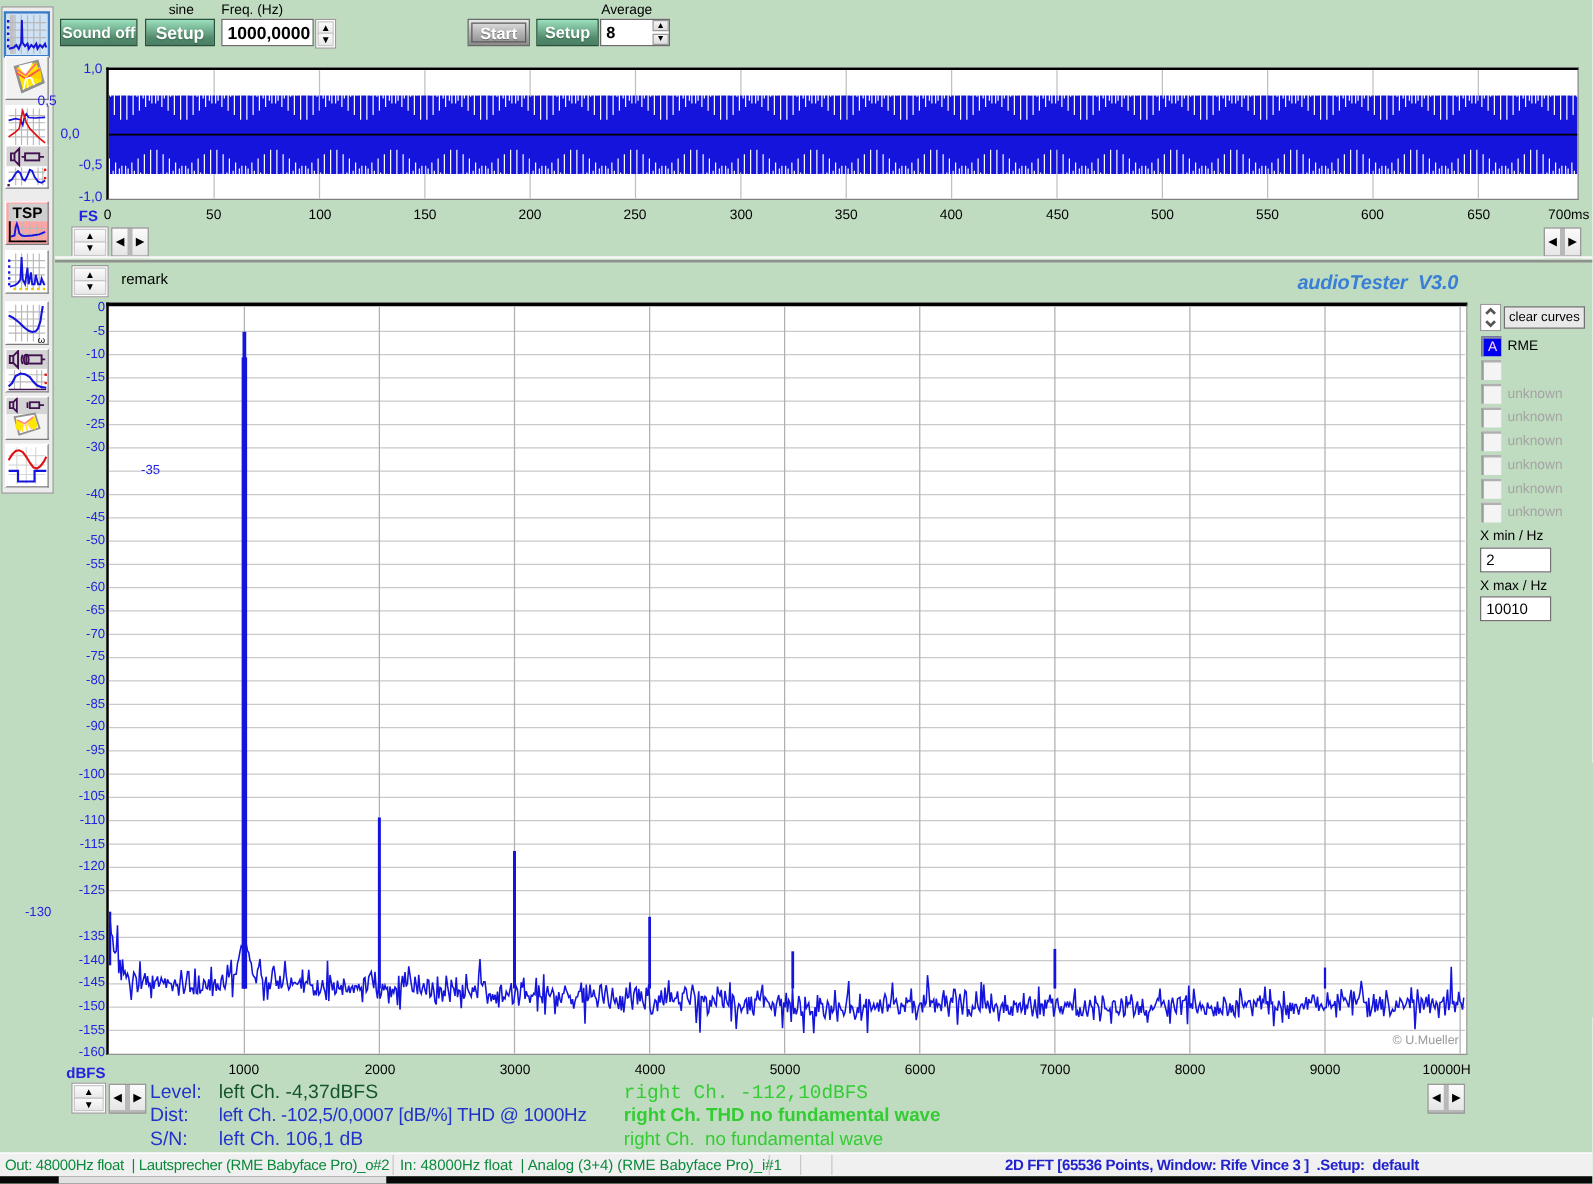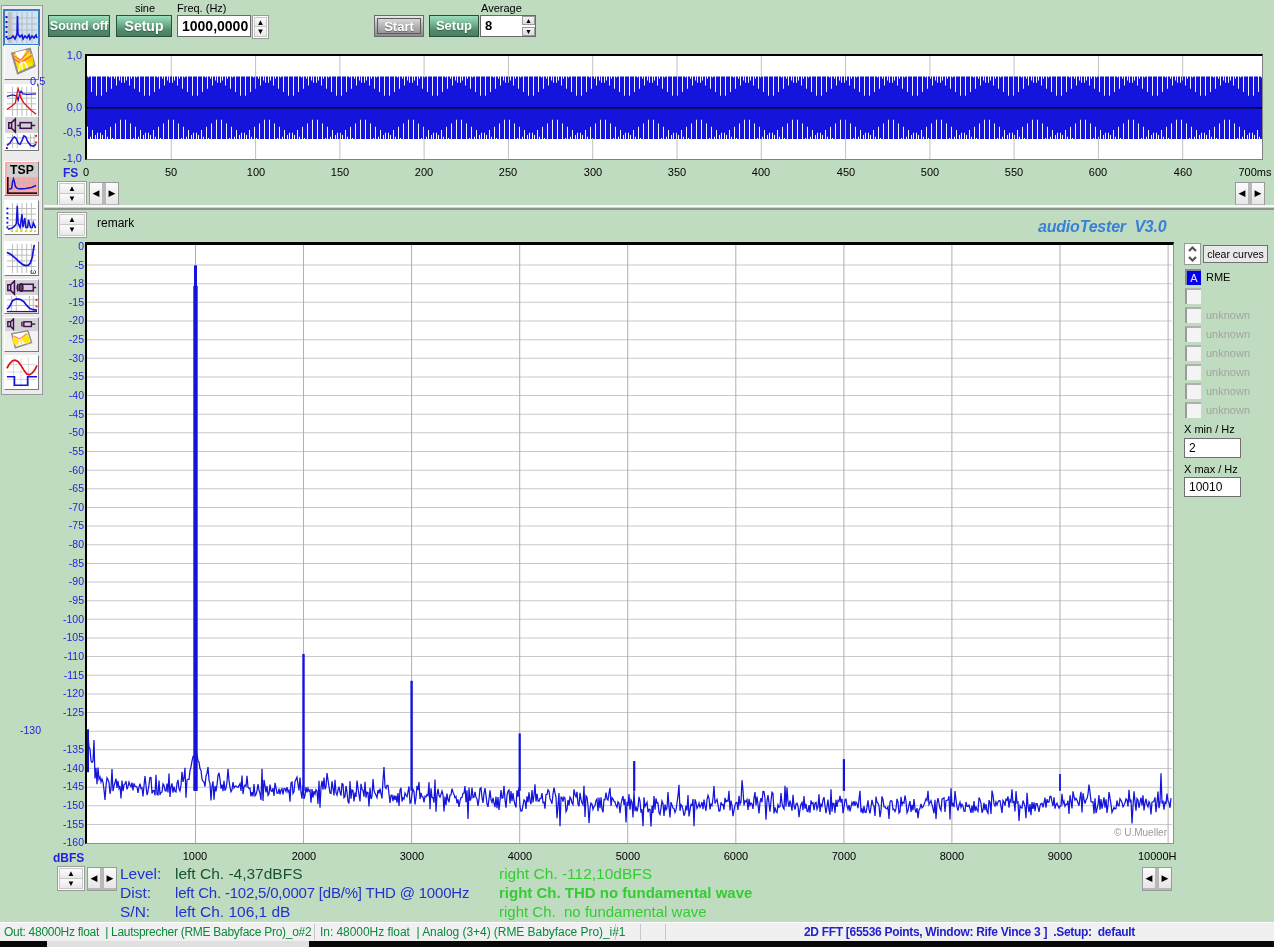--- a/index.html
+++ b/index.html
@@ -245,38 +245,38 @@
       <line x1="842.9" y1="0" x2="842.9" y2="102.5" stroke="#c0c0c0" stroke-width="1"></line>
       <line x1="927.1" y1="0" x2="927.1" y2="102.5" stroke="#c0c0c0" stroke-width="1"></line>
       <line x1="1011.4" y1="0" x2="1011.4" y2="102.5" stroke="#c0c0c0" stroke-width="1"></line>
       <line x1="1095.7" y1="0" x2="1095.7" y2="102.5" stroke="#c0c0c0" stroke-width="1"></line>
 <path d="M0.5 20.3V70.5M1.5 21.3V82.7M2.5 20.3V82.7M3.5 20.3V80.3M4.5 35.9V82.7M5.5 20.3V73.6M6.5 20.5V82.7M7.5 20.3V82.7M8.5 20.3V78.5M9.5 39.6V82.7M10.5 20.3V76.3M11.5 20.3V82.7M12.5 20.3V82.7M13.5 20.3V76.3M14.5 39.6V82.7M15.5 20.3V78.5M16.5 20.3V82.7M17.5 20.5V82.7M18.5 20.3V73.6M19.5 35.9V82.7M20.5 20.3V80.3M21.5 20.3V82.7M22.5 21.3V82.7M23.5 20.3V70.5M24.5 32.5V82.7M25.5 20.3V81.7M26.5 20.3V82.7M27.5 22.7V82.7M28.5 20.3V67.1M29.5 29.4V82.7M30.5 20.3V82.5M31.5 20.3V82.7M32.5 24.5V82.7M33.5 20.3V63.4M34.5 26.7V82.7M35.5 20.3V82.7M36.5 20.3V82.7M37.5 26.7V82.7M38.5 20.3V63.4M39.5 24.5V82.7M40.5 20.3V82.7M41.5 20.3V82.5M42.5 29.4V82.7M43.5 20.3V67.1M44.5 22.7V82.7M45.5 20.3V82.7M46.5 20.3V81.7M47.5 32.5V82.7M48.5 20.3V70.5M49.5 21.3V82.7M50.5 20.3V82.7M51.5 20.3V80.3M52.5 35.9V82.7M53.5 20.3V73.6M54.5 20.5V82.7M55.5 20.3V82.7M56.5 20.3V78.5M57.5 39.6V82.7M58.5 20.3V76.3M59.5 20.3V82.7M60.5 20.3V82.7M61.5 20.3V76.3M62.5 39.6V82.7M63.5 20.3V78.5M64.5 20.3V82.7M65.5 20.5V82.7M66.5 20.3V73.6M67.5 35.9V82.7M68.5 20.3V80.3M69.5 20.3V82.7M70.5 21.3V82.7M71.5 20.3V70.5M72.5 32.5V82.7M73.5 20.3V81.7M74.5 20.3V82.7M75.5 22.7V82.7M76.5 20.3V67.1M77.5 29.4V82.7M78.5 20.3V82.5M79.5 20.3V82.7M80.5 24.5V82.7M81.5 20.3V63.4M82.5 26.7V82.7M83.5 20.3V82.7M84.5 20.3V82.7M85.5 26.7V82.7M86.5 20.3V63.4M87.5 24.5V82.7M88.5 20.3V82.7M89.5 20.3V82.5M90.5 29.4V82.7M91.5 20.3V67.1M92.5 22.7V82.7M93.5 20.3V82.7M94.5 20.3V81.7M95.5 32.5V82.7M96.5 20.3V70.5M97.5 21.3V82.7M98.5 20.3V82.7M99.5 20.3V80.3M100.5 35.9V82.7M101.5 20.3V73.6M102.5 20.5V82.7M103.5 20.3V82.7M104.5 20.3V78.5M105.5 39.6V82.7M106.5 20.3V76.3M107.5 20.3V82.7M108.5 20.3V82.7M109.5 20.3V76.3M110.5 39.6V82.7M111.5 20.3V78.5M112.5 20.3V82.7M113.5 20.5V82.7M114.5 20.3V73.6M115.5 35.9V82.7M116.5 20.3V80.3M117.5 20.3V82.7M118.5 21.3V82.7M119.5 20.3V70.5M120.5 32.5V82.7M121.5 20.3V81.7M122.5 20.3V82.7M123.5 22.7V82.7M124.5 20.3V67.1M125.5 29.4V82.7M126.5 20.3V82.5M127.5 20.3V82.7M128.5 24.5V82.7M129.5 20.3V63.4M130.5 26.7V82.7M131.5 20.3V82.7M132.5 20.3V82.7M133.5 26.7V82.7M134.5 20.3V63.4M135.5 24.5V82.7M136.5 20.3V82.7M137.5 20.3V82.5M138.5 29.4V82.7M139.5 20.3V67.1M140.5 22.7V82.7M141.5 20.3V82.7M142.5 20.3V81.7M143.5 32.5V82.7M144.5 20.3V70.5M145.5 21.3V82.7M146.5 20.3V82.7M147.5 20.3V80.3M148.5 35.9V82.7M149.5 20.3V73.6M150.5 20.5V82.7M151.5 20.3V82.7M152.5 20.3V78.5M153.5 39.6V82.7M154.5 20.3V76.3M155.5 20.3V82.7M156.5 20.3V82.7M157.5 20.3V76.3M158.5 39.6V82.7M159.5 20.3V78.5M160.5 20.3V82.7M161.5 20.5V82.7M162.5 20.3V73.6M163.5 35.9V82.7M164.5 20.3V80.3M165.5 20.3V82.7M166.5 21.3V82.7M167.5 20.3V70.5M168.5 32.5V82.7M169.5 20.3V81.7M170.5 20.3V82.7M171.5 22.7V82.7M172.5 20.3V67.1M173.5 29.4V82.7M174.5 20.3V82.5M175.5 20.3V82.7M176.5 24.5V82.7M177.5 20.3V63.4M178.5 26.7V82.7M179.5 20.3V82.7M180.5 20.3V82.7M181.5 26.7V82.7M182.5 20.3V63.4M183.5 24.5V82.7M184.5 20.3V82.7M185.5 20.3V82.5M186.5 29.4V82.7M187.5 20.3V67.1M188.5 22.7V82.7M189.5 20.3V82.7M190.5 20.3V81.7M191.5 32.5V82.7M192.5 20.3V70.5M193.5 21.3V82.7M194.5 20.3V82.7M195.5 20.3V80.3M196.5 35.9V82.7M197.5 20.3V73.6M198.5 20.5V82.7M199.5 20.3V82.7M200.5 20.3V78.5M201.5 39.6V82.7M202.5 20.3V76.3M203.5 20.3V82.7M204.5 20.3V82.7M205.5 20.3V76.3M206.5 39.6V82.7M207.5 20.3V78.5M208.5 20.3V82.7M209.5 20.5V82.7M210.5 20.3V73.6M211.5 35.9V82.7M212.5 20.3V80.3M213.5 20.3V82.7M214.5 21.3V82.7M215.5 20.3V70.5M216.5 32.5V82.7M217.5 20.3V81.7M218.5 20.3V82.7M219.5 22.7V82.7M220.5 20.3V67.1M221.5 29.4V82.7M222.5 20.3V82.5M223.5 20.3V82.7M224.5 24.5V82.7M225.5 20.3V63.4M226.5 26.7V82.7M227.5 20.3V82.7M228.5 20.3V82.7M229.5 26.7V82.7M230.5 20.3V63.4M231.5 24.5V82.7M232.5 20.3V82.7M233.5 20.3V82.5M234.5 29.4V82.7M235.5 20.3V67.1M236.5 22.7V82.7M237.5 20.3V82.7M238.5 20.3V81.7M239.5 32.5V82.7M240.5 20.3V70.5M241.5 21.3V82.7M242.5 20.3V82.7M243.5 20.3V80.3M244.5 35.9V82.7M245.5 20.3V73.6M246.5 20.5V82.7M247.5 20.3V82.7M248.5 20.3V78.5M249.5 39.6V82.7M250.5 20.3V76.3M251.5 20.3V82.7M252.5 20.3V82.7M253.5 20.3V76.3M254.5 39.6V82.7M255.5 20.3V78.5M256.5 20.3V82.7M257.5 20.5V82.7M258.5 20.3V73.6M259.5 35.9V82.7M260.5 20.3V80.3M261.5 20.3V82.7M262.5 21.3V82.7M263.5 20.3V70.5M264.5 32.5V82.7M265.5 20.3V81.7M266.5 20.3V82.7M267.5 22.7V82.7M268.5 20.3V67.1M269.5 29.4V82.7M270.5 20.3V82.5M271.5 20.3V82.7M272.5 24.5V82.7M273.5 20.3V63.4M274.5 26.7V82.7M275.5 20.3V82.7M276.5 20.3V82.7M277.5 26.7V82.7M278.5 20.3V63.4M279.5 24.5V82.7M280.5 20.3V82.7M281.5 20.3V82.5M282.5 29.4V82.7M283.5 20.3V67.1M284.5 22.7V82.7M285.5 20.3V82.7M286.5 20.3V81.7M287.5 32.5V82.7M288.5 20.3V70.5M289.5 21.3V82.7M290.5 20.3V82.7M291.5 20.3V80.3M292.5 35.9V82.7M293.5 20.3V73.6M294.5 20.5V82.7M295.5 20.3V82.7M296.5 20.3V78.5M297.5 39.6V82.7M298.5 20.3V76.3M299.5 20.3V82.7M300.5 20.3V82.7M301.5 20.3V76.3M302.5 39.6V82.7M303.5 20.3V78.5M304.5 20.3V82.7M305.5 20.5V82.7M306.5 20.3V73.6M307.5 35.9V82.7M308.5 20.3V80.3M309.5 20.3V82.7M310.5 21.3V82.7M311.5 20.3V70.5M312.5 32.5V82.7M313.5 20.3V81.7M314.5 20.3V82.7M315.5 22.7V82.7M316.5 20.3V67.1M317.5 29.4V82.7M318.5 20.3V82.5M319.5 20.3V82.7M320.5 24.5V82.7M321.5 20.3V63.4M322.5 26.7V82.7M323.5 20.3V82.7M324.5 20.3V82.7M325.5 26.7V82.7M326.5 20.3V63.4M327.5 24.5V82.7M328.5 20.3V82.7M329.5 20.3V82.5M330.5 29.4V82.7M331.5 20.3V67.1M332.5 22.7V82.7M333.5 20.3V82.7M334.5 20.3V81.7M335.5 32.5V82.7M336.5 20.3V70.5M337.5 21.3V82.7M338.5 20.3V82.7M339.5 20.3V80.3M340.5 35.9V82.7M341.5 20.3V73.6M342.5 20.5V82.7M343.5 20.3V82.7M344.5 20.3V78.5M345.5 39.6V82.7M346.5 20.3V76.3M347.5 20.3V82.7M348.5 20.3V82.7M349.5 20.3V76.3M350.5 39.6V82.7M351.5 20.3V78.5M352.5 20.3V82.7M353.5 20.5V82.7M354.5 20.3V73.6M355.5 35.9V82.7M356.5 20.3V80.3M357.5 20.3V82.7M358.5 21.3V82.7M359.5 20.3V70.5M360.5 32.5V82.7M361.5 20.3V81.7M362.5 20.3V82.7M363.5 22.7V82.7M364.5 20.3V67.1M365.5 29.4V82.7M366.5 20.3V82.5M367.5 20.3V82.7M368.5 24.5V82.7M369.5 20.3V63.4M370.5 26.7V82.7M371.5 20.3V82.7M372.5 20.3V82.7M373.5 26.7V82.7M374.5 20.3V63.4M375.5 24.5V82.7M376.5 20.3V82.7M377.5 20.3V82.5M378.5 29.4V82.7M379.5 20.3V67.1M380.5 22.7V82.7M381.5 20.3V82.7M382.5 20.3V81.7M383.5 32.5V82.7M384.5 20.3V70.5M385.5 21.3V82.7M386.5 20.3V82.7M387.5 20.3V80.3M388.5 35.9V82.7M389.5 20.3V73.6M390.5 20.5V82.7M391.5 20.3V82.7M392.5 20.3V78.5M393.5 39.6V82.7M394.5 20.3V76.3M395.5 20.3V82.7M396.5 20.3V82.7M397.5 20.3V76.3M398.5 39.6V82.7M399.5 20.3V78.5M400.5 20.3V82.7M401.5 20.5V82.7M402.5 20.3V73.6M403.5 35.9V82.7M404.5 20.3V80.3M405.5 20.3V82.7M406.5 21.3V82.7M407.5 20.3V70.5M408.5 32.5V82.7M409.5 20.3V81.7M410.5 20.3V82.7M411.5 22.7V82.7M412.5 20.3V67.1M413.5 29.4V82.7M414.5 20.3V82.5M415.5 20.3V82.7M416.5 24.5V82.7M417.5 20.3V63.4M418.5 26.7V82.7M419.5 20.3V82.7M420.5 20.3V82.7M421.5 26.7V82.7M422.5 20.3V63.4M423.5 24.5V82.7M424.5 20.3V82.7M425.5 20.3V82.5M426.5 29.4V82.7M427.5 20.3V67.1M428.5 22.7V82.7M429.5 20.3V82.7M430.5 20.3V81.7M431.5 32.5V82.7M432.5 20.3V70.5M433.5 21.3V82.7M434.5 20.3V82.7M435.5 20.3V80.3M436.5 35.9V82.7M437.5 20.3V73.6M438.5 20.5V82.7M439.5 20.3V82.7M440.5 20.3V78.5M441.5 39.6V82.7M442.5 20.3V76.3M443.5 20.3V82.7M444.5 20.3V82.7M445.5 20.3V76.3M446.5 39.6V82.7M447.5 20.3V78.5M448.5 20.3V82.7M449.5 20.5V82.7M450.5 20.3V73.6M451.5 35.9V82.7M452.5 20.3V80.3M453.5 20.3V82.7M454.5 21.3V82.7M455.5 20.3V70.5M456.5 32.5V82.7M457.5 20.3V81.7M458.5 20.3V82.7M459.5 22.7V82.7M460.5 20.3V67.1M461.5 29.4V82.7M462.5 20.3V82.5M463.5 20.3V82.7M464.5 24.5V82.7M465.5 20.3V63.4M466.5 26.7V82.7M467.5 20.3V82.7M468.5 20.3V82.7M469.5 26.7V82.7M470.5 20.3V63.4M471.5 24.5V82.7M472.5 20.3V82.7M473.5 20.3V82.5M474.5 29.4V82.7M475.5 20.3V67.1M476.5 22.7V82.7M477.5 20.3V82.7M478.5 20.3V81.7M479.5 32.5V82.7M480.5 20.3V70.5M481.5 21.3V82.7M482.5 20.3V82.7M483.5 20.3V80.3M484.5 35.9V82.7M485.5 20.3V73.6M486.5 20.5V82.7M487.5 20.3V82.7M488.5 20.3V78.5M489.5 39.6V82.7M490.5 20.3V76.3M491.5 20.3V82.7M492.5 20.3V82.7M493.5 20.3V76.3M494.5 39.6V82.7M495.5 20.3V78.5M496.5 20.3V82.7M497.5 20.5V82.7M498.5 20.3V73.6M499.5 35.9V82.7M500.5 20.3V80.3M501.5 20.3V82.7M502.5 21.3V82.7M503.5 20.3V70.5M504.5 32.5V82.7M505.5 20.3V81.7M506.5 20.3V82.7M507.5 22.7V82.7M508.5 20.3V67.1M509.5 29.4V82.7M510.5 20.3V82.5M511.5 20.3V82.7M512.5 24.5V82.7M513.5 20.3V63.4M514.5 26.7V82.7M515.5 20.3V82.7M516.5 20.3V82.7M517.5 26.7V82.7M518.5 20.3V63.4M519.5 24.5V82.7M520.5 20.3V82.7M521.5 20.3V82.5M522.5 29.4V82.7M523.5 20.3V67.1M524.5 22.7V82.7M525.5 20.3V82.7M526.5 20.3V81.7M527.5 32.5V82.7M528.5 20.3V70.5M529.5 21.3V82.7M530.5 20.3V82.7M531.5 20.3V80.3M532.5 35.9V82.7M533.5 20.3V73.6M534.5 20.5V82.7M535.5 20.3V82.7M536.5 20.3V78.5M537.5 39.6V82.7M538.5 20.3V76.3M539.5 20.3V82.7M540.5 20.3V82.7M541.5 20.3V76.3M542.5 39.6V82.7M543.5 20.3V78.5M544.5 20.3V82.7M545.5 20.5V82.7M546.5 20.3V73.6M547.5 35.9V82.7M548.5 20.3V80.3M549.5 20.3V82.7M550.5 21.3V82.7M551.5 20.3V70.5M552.5 32.5V82.7M553.5 20.3V81.7M554.5 20.3V82.7M555.5 22.7V82.7M556.5 20.3V67.1M557.5 29.4V82.7M558.5 20.3V82.5M559.5 20.3V82.7M560.5 24.5V82.7M561.5 20.3V63.4M562.5 26.7V82.7M563.5 20.3V82.7M564.5 20.3V82.7M565.5 26.7V82.7M566.5 20.3V63.4M567.5 24.5V82.7M568.5 20.3V82.7M569.5 20.3V82.5M570.5 29.4V82.7M571.5 20.3V67.1M572.5 22.7V82.7M573.5 20.3V82.7M574.5 20.3V81.7M575.5 32.5V82.7M576.5 20.3V70.5M577.5 21.3V82.7M578.5 20.3V82.7M579.5 20.3V80.3M580.5 35.9V82.7M581.5 20.3V73.6M582.5 20.5V82.7M583.5 20.3V82.7M584.5 20.3V78.5M585.5 39.6V82.7M586.5 20.3V76.3M587.5 20.3V82.7M588.5 20.3V82.7M589.5 20.3V76.3M590.5 39.6V82.7M591.5 20.3V78.5M592.5 20.3V82.7M593.5 20.5V82.7M594.5 20.3V73.6M595.5 35.9V82.7M596.5 20.3V80.3M597.5 20.3V82.7M598.5 21.3V82.7M599.5 20.3V70.5M600.5 32.5V82.7M601.5 20.3V81.7M602.5 20.3V82.7M603.5 22.7V82.7M604.5 20.3V67.1M605.5 29.4V82.7M606.5 20.3V82.5M607.5 20.3V82.7M608.5 24.5V82.7M609.5 20.3V63.4M610.5 26.7V82.7M611.5 20.3V82.7M612.5 20.3V82.7M613.5 26.7V82.7M614.5 20.3V63.4M615.5 24.5V82.7M616.5 20.3V82.7M617.5 20.3V82.5M618.5 29.4V82.7M619.5 20.3V67.1M620.5 22.7V82.7M621.5 20.3V82.7M622.5 20.3V81.7M623.5 32.5V82.7M624.5 20.3V70.5M625.5 21.3V82.7M626.5 20.3V82.7M627.5 20.3V80.3M628.5 35.9V82.7M629.5 20.3V73.6M630.5 20.5V82.7M631.5 20.3V82.7M632.5 20.3V78.5M633.5 39.6V82.7M634.5 20.3V76.3M635.5 20.3V82.7M636.5 20.3V82.7M637.5 20.3V76.3M638.5 39.6V82.7M639.5 20.3V78.5M640.5 20.3V82.7M641.5 20.5V82.7M642.5 20.3V73.6M643.5 35.9V82.7M644.5 20.3V80.3M645.5 20.3V82.7M646.5 21.3V82.7M647.5 20.3V70.5M648.5 32.5V82.7M649.5 20.3V81.7M650.5 20.3V82.7M651.5 22.7V82.7M652.5 20.3V67.1M653.5 29.4V82.7M654.5 20.3V82.5M655.5 20.3V82.7M656.5 24.5V82.7M657.5 20.3V63.4M658.5 26.7V82.7M659.5 20.3V82.7M660.5 20.3V82.7M661.5 26.7V82.7M662.5 20.3V63.4M663.5 24.5V82.7M664.5 20.3V82.7M665.5 20.3V82.5M666.5 29.4V82.7M667.5 20.3V67.1M668.5 22.7V82.7M669.5 20.3V82.7M670.5 20.3V81.7M671.5 32.5V82.7M672.5 20.3V70.5M673.5 21.3V82.7M674.5 20.3V82.7M675.5 20.3V80.3M676.5 35.9V82.7M677.5 20.3V73.6M678.5 20.5V82.7M679.5 20.3V82.7M680.5 20.3V78.5M681.5 39.6V82.7M682.5 20.3V76.3M683.5 20.3V82.7M684.5 20.3V82.7M685.5 20.3V76.3M686.5 39.6V82.7M687.5 20.3V78.5M688.5 20.3V82.7M689.5 20.5V82.7M690.5 20.3V73.6M691.5 35.9V82.7M692.5 20.3V80.3M693.5 20.3V82.7M694.5 21.3V82.7M695.5 20.3V70.5M696.5 32.5V82.7M697.5 20.3V81.7M698.5 20.3V82.7M699.5 22.7V82.7M700.5 20.3V67.1M701.5 29.4V82.7M702.5 20.3V82.5M703.5 20.3V82.7M704.5 24.5V82.7M705.5 20.3V63.4M706.5 26.7V82.7M707.5 20.3V82.7M708.5 20.3V82.7M709.5 26.7V82.7M710.5 20.3V63.4M711.5 24.5V82.7M712.5 20.3V82.7M713.5 20.3V82.5M714.5 29.4V82.7M715.5 20.3V67.1M716.5 22.7V82.7M717.5 20.3V82.7M718.5 20.3V81.7M719.5 32.5V82.7M720.5 20.3V70.5M721.5 21.3V82.7M722.5 20.3V82.7M723.5 20.3V80.3M724.5 35.9V82.7M725.5 20.3V73.6M726.5 20.5V82.7M727.5 20.3V82.7M728.5 20.3V78.5M729.5 39.6V82.7M730.5 20.3V76.3M731.5 20.3V82.7M732.5 20.3V82.7M733.5 20.3V76.3M734.5 39.6V82.7M735.5 20.3V78.5M736.5 20.3V82.7M737.5 20.5V82.7M738.5 20.3V73.6M739.5 35.9V82.7M740.5 20.3V80.3M741.5 20.3V82.7M742.5 21.3V82.7M743.5 20.3V70.5M744.5 32.5V82.7M745.5 20.3V81.7M746.5 20.3V82.7M747.5 22.7V82.7M748.5 20.3V67.1M749.5 29.4V82.7M750.5 20.3V82.5M751.5 20.3V82.7M752.5 24.5V82.7M753.5 20.3V63.4M754.5 26.7V82.7M755.5 20.3V82.7M756.5 20.3V82.7M757.5 26.7V82.7M758.5 20.3V63.4M759.5 24.5V82.7M760.5 20.3V82.7M761.5 20.3V82.5M762.5 29.4V82.7M763.5 20.3V67.1M764.5 22.7V82.7M765.5 20.3V82.7M766.5 20.3V81.7M767.5 32.5V82.7M768.5 20.3V70.5M769.5 21.3V82.7M770.5 20.3V82.7M771.5 20.3V80.3M772.5 35.9V82.7M773.5 20.3V73.6M774.5 20.5V82.7M775.5 20.3V82.7M776.5 20.3V78.5M777.5 39.6V82.7M778.5 20.3V76.3M779.5 20.3V82.7M780.5 20.3V82.7M781.5 20.3V76.3M782.5 39.6V82.7M783.5 20.3V78.5M784.5 20.3V82.7M785.5 20.5V82.7M786.5 20.3V73.6M787.5 35.9V82.7M788.5 20.3V80.3M789.5 20.3V82.7M790.5 21.3V82.7M791.5 20.3V70.5M792.5 32.5V82.7M793.5 20.3V81.7M794.5 20.3V82.7M795.5 22.7V82.7M796.5 20.3V67.1M797.5 29.4V82.7M798.5 20.3V82.5M799.5 20.3V82.7M800.5 24.5V82.7M801.5 20.3V63.4M802.5 26.7V82.7M803.5 20.3V82.7M804.5 20.3V82.7M805.5 26.7V82.7M806.5 20.3V63.4M807.5 24.5V82.7M808.5 20.3V82.7M809.5 20.3V82.5M810.5 29.4V82.7M811.5 20.3V67.1M812.5 22.7V82.7M813.5 20.3V82.7M814.5 20.3V81.7M815.5 32.5V82.7M816.5 20.3V70.5M817.5 21.3V82.7M818.5 20.3V82.7M819.5 20.3V80.3M820.5 35.9V82.7M821.5 20.3V73.6M822.5 20.5V82.7M823.5 20.3V82.7M824.5 20.3V78.5M825.5 39.6V82.7M826.5 20.3V76.3M827.5 20.3V82.7M828.5 20.3V82.7M829.5 20.3V76.3M830.5 39.6V82.7M831.5 20.3V78.5M832.5 20.3V82.7M833.5 20.5V82.7M834.5 20.3V73.6M835.5 35.9V82.7M836.5 20.3V80.3M837.5 20.3V82.7M838.5 21.3V82.7M839.5 20.3V70.5M840.5 32.5V82.7M841.5 20.3V81.7M842.5 20.3V82.7M843.5 22.7V82.7M844.5 20.3V67.1M845.5 29.4V82.7M846.5 20.3V82.5M847.5 20.3V82.7M848.5 24.5V82.7M849.5 20.3V63.4M850.5 26.7V82.7M851.5 20.3V82.7M852.5 20.3V82.7M853.5 26.7V82.7M854.5 20.3V63.4M855.5 24.5V82.7M856.5 20.3V82.7M857.5 20.3V82.5M858.5 29.4V82.7M859.5 20.3V67.1M860.5 22.7V82.7M861.5 20.3V82.7M862.5 20.3V81.7M863.5 32.5V82.7M864.5 20.3V70.5M865.5 21.3V82.7M866.5 20.3V82.7M867.5 20.3V80.3M868.5 35.9V82.7M869.5 20.3V73.6M870.5 20.5V82.7M871.5 20.3V82.7M872.5 20.3V78.5M873.5 39.6V82.7M874.5 20.3V76.3M875.5 20.3V82.7M876.5 20.3V82.7M877.5 20.3V76.3M878.5 39.6V82.7M879.5 20.3V78.5M880.5 20.3V82.7M881.5 20.5V82.7M882.5 20.3V73.6M883.5 35.9V82.7M884.5 20.3V80.3M885.5 20.3V82.7M886.5 21.3V82.7M887.5 20.3V70.5M888.5 32.5V82.7M889.5 20.3V81.7M890.5 20.3V82.7M891.5 22.7V82.7M892.5 20.3V67.1M893.5 29.4V82.7M894.5 20.3V82.5M895.5 20.3V82.7M896.5 24.5V82.7M897.5 20.3V63.4M898.5 26.7V82.7M899.5 20.3V82.7M900.5 20.3V82.7M901.5 26.7V82.7M902.5 20.3V63.4M903.5 24.5V82.7M904.5 20.3V82.7M905.5 20.3V82.5M906.5 29.4V82.7M907.5 20.3V67.1M908.5 22.7V82.7M909.5 20.3V82.7M910.5 20.3V81.7M911.5 32.5V82.7M912.5 20.3V70.5M913.5 21.3V82.7M914.5 20.3V82.7M915.5 20.3V80.3M916.5 35.9V82.7M917.5 20.3V73.6M918.5 20.5V82.7M919.5 20.3V82.7M920.5 20.3V78.5M921.5 39.6V82.7M922.5 20.3V76.3M923.5 20.3V82.7M924.5 20.3V82.7M925.5 20.3V76.3M926.5 39.6V82.7M927.5 20.3V78.5M928.5 20.3V82.7M929.5 20.5V82.7M930.5 20.3V73.6M931.5 35.9V82.7M932.5 20.3V80.3M933.5 20.3V82.7M934.5 21.3V82.7M935.5 20.3V70.5M936.5 32.5V82.7M937.5 20.3V81.7M938.5 20.3V82.7M939.5 22.7V82.7M940.5 20.3V67.1M941.5 29.4V82.7M942.5 20.3V82.5M943.5 20.3V82.7M944.5 24.5V82.7M945.5 20.3V63.4M946.5 26.7V82.7M947.5 20.3V82.7M948.5 20.3V82.7M949.5 26.7V82.7M950.5 20.3V63.4M951.5 24.5V82.7M952.5 20.3V82.7M953.5 20.3V82.5M954.5 29.4V82.7M955.5 20.3V67.1M956.5 22.7V82.7M957.5 20.3V82.7M958.5 20.3V81.7M959.5 32.5V82.7M960.5 20.3V70.5M961.5 21.3V82.7M962.5 20.3V82.7M963.5 20.3V80.3M964.5 35.9V82.7M965.5 20.3V73.6M966.5 20.5V82.7M967.5 20.3V82.7M968.5 20.3V78.5M969.5 39.6V82.7M970.5 20.3V76.3M971.5 20.3V82.7M972.5 20.3V82.7M973.5 20.3V76.3M974.5 39.6V82.7M975.5 20.3V78.5M976.5 20.3V82.7M977.5 20.5V82.7M978.5 20.3V73.6M979.5 35.9V82.7M980.5 20.3V80.3M981.5 20.3V82.7M982.5 21.3V82.7M983.5 20.3V70.5M984.5 32.5V82.7M985.5 20.3V81.7M986.5 20.3V82.7M987.5 22.7V82.7M988.5 20.3V67.1M989.5 29.4V82.7M990.5 20.3V82.5M991.5 20.3V82.7M992.5 24.5V82.7M993.5 20.3V63.4M994.5 26.7V82.7M995.5 20.3V82.7M996.5 20.3V82.7M997.5 26.7V82.7M998.5 20.3V63.4M999.5 24.5V82.7M1000.5 20.3V82.7M1001.5 20.3V82.5M1002.5 29.4V82.7M1003.5 20.3V67.1M1004.5 22.7V82.7M1005.5 20.3V82.7M1006.5 20.3V81.7M1007.5 32.5V82.7M1008.5 20.3V70.5M1009.5 21.3V82.7M1010.5 20.3V82.7M1011.5 20.3V80.3M1012.5 35.9V82.7M1013.5 20.3V73.6M1014.5 20.5V82.7M1015.5 20.3V82.7M1016.5 20.3V78.5M1017.5 39.6V82.7M1018.5 20.3V76.3M1019.5 20.3V82.7M1020.5 20.3V82.7M1021.5 20.3V76.3M1022.5 39.6V82.7M1023.5 20.3V78.5M1024.5 20.3V82.7M1025.5 20.5V82.7M1026.5 20.3V73.6M1027.5 35.9V82.7M1028.5 20.3V80.3M1029.5 20.3V82.7M1030.5 21.3V82.7M1031.5 20.3V70.5M1032.5 32.5V82.7M1033.5 20.3V81.7M1034.5 20.3V82.7M1035.5 22.7V82.7M1036.5 20.3V67.1M1037.5 29.4V82.7M1038.5 20.3V82.5M1039.5 20.3V82.7M1040.5 24.5V82.7M1041.5 20.3V63.4M1042.5 26.7V82.7M1043.5 20.3V82.7M1044.5 20.3V82.7M1045.5 26.7V82.7M1046.5 20.3V63.4M1047.5 24.5V82.7M1048.5 20.3V82.7M1049.5 20.3V82.5M1050.5 29.4V82.7M1051.5 20.3V67.1M1052.5 22.7V82.7M1053.5 20.3V82.7M1054.5 20.3V81.7M1055.5 32.5V82.7M1056.5 20.3V70.5M1057.5 21.3V82.7M1058.5 20.3V82.7M1059.5 20.3V80.3M1060.5 35.9V82.7M1061.5 20.3V73.6M1062.5 20.5V82.7M1063.5 20.3V82.7M1064.5 20.3V78.5M1065.5 39.6V82.7M1066.5 20.3V76.3M1067.5 20.3V82.7M1068.5 20.3V82.7M1069.5 20.3V76.3M1070.5 39.6V82.7M1071.5 20.3V78.5M1072.5 20.3V82.7M1073.5 20.5V82.7M1074.5 20.3V73.6M1075.5 35.9V82.7M1076.5 20.3V80.3M1077.5 20.3V82.7M1078.5 21.3V82.7M1079.5 20.3V70.5M1080.5 32.5V82.7M1081.5 20.3V81.7M1082.5 20.3V82.7M1083.5 22.7V82.7M1084.5 20.3V67.1M1085.5 29.4V82.7M1086.5 20.3V82.5M1087.5 20.3V82.7M1088.5 24.5V82.7M1089.5 20.3V63.4M1090.5 26.7V82.7M1091.5 20.3V82.7M1092.5 20.3V82.7M1093.5 26.7V82.7M1094.5 20.3V63.4M1095.5 24.5V82.7M1096.5 20.3V82.7M1097.5 20.3V82.5M1098.5 29.4V82.7M1099.5 20.3V67.1M1100.5 22.7V82.7M1101.5 20.3V82.7M1102.5 20.3V81.7M1103.5 32.5V82.7M1104.5 20.3V70.5M1105.5 21.3V82.7M1106.5 20.3V82.7M1107.5 20.3V80.3M1108.5 35.9V82.7M1109.5 20.3V73.6M1110.5 20.5V82.7M1111.5 20.3V82.7M1112.5 20.3V78.5M1113.5 39.6V82.7M1114.5 20.3V76.3M1115.5 20.3V82.7M1116.5 20.3V82.7M1117.5 20.3V76.3M1118.5 39.6V82.7M1119.5 20.3V78.5M1120.5 20.3V82.7M1121.5 20.5V82.7M1122.5 20.3V73.6M1123.5 35.9V82.7M1124.5 20.3V80.3M1125.5 20.3V82.7M1126.5 21.3V82.7M1127.5 20.3V70.5M1128.5 32.5V82.7M1129.5 20.3V81.7M1130.5 20.3V82.7M1131.5 22.7V82.7M1132.5 20.3V67.1M1133.5 29.4V82.7M1134.5 20.3V82.5M1135.5 20.3V82.7M1136.5 24.5V82.7M1137.5 20.3V63.4M1138.5 26.7V82.7M1139.5 20.3V82.7M1140.5 20.3V82.7M1141.5 26.7V82.7M1142.5 20.3V63.4M1143.5 24.5V82.7M1144.5 20.3V82.7M1145.5 20.3V82.5M1146.5 29.4V82.7M1147.5 20.3V67.1M1148.5 22.7V82.7M1149.5 20.3V82.7M1150.5 20.3V81.7M1151.5 32.5V82.7M1152.5 20.3V70.5M1153.5 21.3V82.7M1154.5 20.3V82.7M1155.5 20.3V80.3M1156.5 35.9V82.7M1157.5 20.3V73.6M1158.5 20.5V82.7M1159.5 20.3V82.7M1160.5 20.3V78.5M1161.5 39.6V82.7M1162.5 20.3V76.3M1163.5 20.3V82.7M1164.5 20.3V82.7M1165.5 20.3V76.3M1166.5 39.6V82.7M1167.5 20.3V78.5M1168.5 20.3V82.7M1169.5 20.5V82.7M1170.5 20.3V73.6M1171.5 35.9V82.7M1172.5 20.3V80.3M1173.5 20.3V82.7M1174.5 21.3V82.7" stroke="#1414dc" stroke-width="1.05" fill="none"></path>
 <line x1="0" y1="51.5" x2="1175" y2="51.5" stroke="#000" stroke-width="1.4"></line>
 </svg>
   </div>
 <div style="position:absolute;left:30px;top:49px;width:52px;text-align:right;font-size:11px;color:#2222e0;">1,0</div>
 <div style="position:absolute;left:30px;top:74.75px;width:52px;font-size:11px;color:#2222e0;">0,5</div>
-<div style="position:absolute;left:30px;top:100.5px;width:52px;text-align:right;font-size:11px;color:#2222e0;">0,0</div>
+<div style="position:absolute;left:30px;top:100.5px;width:52px;text-align:center;font-size:11px;color:#2222e0;">0,0</div>
 <div style="position:absolute;left:30px;top:126.25px;width:52px;text-align:right;font-size:11px;color:#2222e0;">-0,5</div>
 <div style="position:absolute;left:30px;top:152px;width:52px;text-align:right;font-size:11px;color:#2222e0;">-1,0</div>
 <div class="abs" style="left:63px;top:166px;font-size:12px;font-weight:bold;color:#2222e0;">FS</div>
 <div style="position:absolute;left:83px;top:166px;font-size:11px;color:#000;">0</div>
 <div style="position:absolute;left:151px;top:166px;width:40px;text-align:center;font-size:11px;color:#000;">50</div>
 <div style="position:absolute;left:236px;top:166px;width:40px;text-align:center;font-size:11px;color:#000;">100</div>
 <div style="position:absolute;left:320px;top:166px;width:40px;text-align:center;font-size:11px;color:#000;">150</div>
 <div style="position:absolute;left:404px;top:166px;width:40px;text-align:center;font-size:11px;color:#000;">200</div>
 <div style="position:absolute;left:488px;top:166px;width:40px;text-align:center;font-size:11px;color:#000;">250</div>
 <div style="position:absolute;left:573px;top:166px;width:40px;text-align:center;font-size:11px;color:#000;">300</div>
 <div style="position:absolute;left:657px;top:166px;width:40px;text-align:center;font-size:11px;color:#000;">350</div>
 <div style="position:absolute;left:741px;top:166px;width:40px;text-align:center;font-size:11px;color:#000;">400</div>
 <div style="position:absolute;left:826px;top:166px;width:40px;text-align:center;font-size:11px;color:#000;">450</div>
 <div style="position:absolute;left:910px;top:166px;width:40px;text-align:center;font-size:11px;color:#000;">500</div>
 <div style="position:absolute;left:994px;top:166px;width:40px;text-align:center;font-size:11px;color:#000;">550</div>
 <div style="position:absolute;left:1078px;top:166px;width:40px;text-align:center;font-size:11px;color:#000;">600</div>
-<div style="position:absolute;left:1163px;top:166px;width:40px;text-align:center;font-size:11px;color:#000;">460</div>
+<div style="position:absolute;left:1163px;top:166px;width:40px;text-align:center;font-size:11px;color:#000;">650</div>
 <div style="position:absolute;left:1229px;top:166px;width:52px;text-align:center;font-size:11px;color:#000;">700ms</div>
 <div style="position:absolute;left:57px;top:181px;width:28px;height:24px;background:#fff;border:1px solid #9a9a9a;">
 <div style="position:absolute;left:1px;top:1px;width:24px;height:10px;background:linear-gradient(#fbfbfb,#e8e8e8);border:1px solid #c8c8c8;text-align:center;line-height:10px;font-size:8px;color:#000;">▲</div>
 <div style="position:absolute;left:1px;bottom:1px;width:24px;height:10px;background:linear-gradient(#fbfbfb,#e8e8e8);border:1px solid #c8c8c8;text-align:center;line-height:10px;font-size:8px;color:#000;">▼</div>
   </div>
 <div style="position:absolute;left:89px;top:182px;width:28px;height:23px;background:#b8b8b8;border:1px solid #9a9a9a;">
 <div style="position:absolute;left:0px;top:0px;width:12px;height:21px;background:linear-gradient(#fbfbfb,#e6e6e6);text-align:center;line-height:21px;font-size:9px;color:#000;">◀</div>
 <div style="position:absolute;right:0px;top:0px;width:12px;height:21px;background:linear-gradient(#fbfbfb,#e6e6e6);text-align:center;line-height:21px;font-size:9px;color:#000;">▶</div>
   </div>
 <div style="position:absolute;left:1235px;top:182px;width:28px;height:23px;background:#b8b8b8;border:1px solid #9a9a9a;">
@@ -344,26 +344,26 @@
       <rect x="546.1" y="515.7" width="2.2" height="29.8" fill="#1414dc"></rect>
       <rect x="755.8" y="513.8" width="2.2" height="31.7" fill="#1414dc"></rect>
       <rect x="972.1" y="528.7" width="1.8" height="16.8" fill="#1414dc"></rect>
       <rect x="106.3" y="40.9" width="4.4" height="504.6" fill="#1414dc"></rect>
       <rect x="0.0" y="484.0" width="2.0" height="42.9" fill="#1414dc"></rect>
 </svg>
 <div style="position:absolute;right:6px;bottom:5px;font-size:10px;color:#999;">© U.Mueller</div>
 </div>
 <div style="position:absolute;left:20px;top:239.9px;width:64px;text-align:right;font-size:10.5px;color:#2222e0;">0</div>
 <div style="position:absolute;left:20px;top:258.5px;width:64px;text-align:right;font-size:10.5px;color:#2222e0;">-5</div>
-<div style="position:absolute;left:20px;top:277.2px;width:64px;text-align:right;font-size:10.5px;color:#2222e0;">-18</div>
+<div style="position:absolute;left:20px;top:277.2px;width:64px;text-align:right;font-size:10.5px;color:#2222e0;">-10</div>
 <div style="position:absolute;left:20px;top:295.8px;width:64px;text-align:right;font-size:10.5px;color:#2222e0;">-15</div>
 <div style="position:absolute;left:20px;top:314.4px;width:64px;text-align:right;font-size:10.5px;color:#2222e0;">-20</div>
 <div style="position:absolute;left:20px;top:333.1px;width:64px;text-align:right;font-size:10.5px;color:#2222e0;">-25</div>
 <div style="position:absolute;left:20px;top:351.7px;width:64px;text-align:right;font-size:10.5px;color:#2222e0;">-30</div>
-<div style="position:absolute;left:20px;top:370.3px;width:64px;text-align:right;font-size:10.5px;color:#2222e0;">-35</div>
+<div style="position:absolute;left:20px;top:370.3px;width:64px;text-align:right;font-size:10.5px;color:#2222e0;padding-left:44px;">-35</div>
 <div style="position:absolute;left:20px;top:389.0px;width:64px;text-align:right;font-size:10.5px;color:#2222e0;">-40</div>
 <div style="position:absolute;left:20px;top:407.6px;width:64px;text-align:right;font-size:10.5px;color:#2222e0;">-45</div>
 <div style="position:absolute;left:20px;top:426.2px;width:64px;text-align:right;font-size:10.5px;color:#2222e0;">-50</div>
 <div style="position:absolute;left:20px;top:444.9px;width:64px;text-align:right;font-size:10.5px;color:#2222e0;">-55</div>
 <div style="position:absolute;left:20px;top:463.5px;width:64px;text-align:right;font-size:10.5px;color:#2222e0;">-60</div>
 <div style="position:absolute;left:20px;top:482.1px;width:64px;text-align:right;font-size:10.5px;color:#2222e0;">-65</div>
 <div style="position:absolute;left:20px;top:500.8px;width:64px;text-align:right;font-size:10.5px;color:#2222e0;">-70</div>
 <div style="position:absolute;left:20px;top:519.4px;width:64px;text-align:right;font-size:10.5px;color:#2222e0;">-75</div>
 <div style="position:absolute;left:20px;top:538.0px;width:64px;text-align:right;font-size:10.5px;color:#2222e0;">-80</div>
 <div style="position:absolute;left:20px;top:556.7px;width:64px;text-align:right;font-size:10.5px;color:#2222e0;">-85</div>
@@ -426,21 +426,21 @@
 <div style="position:absolute;left:87px;top:867px;width:28px;height:22px;background:#b8b8b8;border:1px solid #9a9a9a;">
 <div style="position:absolute;left:0px;top:0px;width:12px;height:20px;background:linear-gradient(#fbfbfb,#e6e6e6);text-align:center;line-height:20px;font-size:9px;color:#000;">◀</div>
 <div style="position:absolute;right:0px;top:0px;width:12px;height:20px;background:linear-gradient(#fbfbfb,#e6e6e6);text-align:center;line-height:20px;font-size:9px;color:#000;">▶</div>
   </div>
 <div style="position:absolute;left:1142px;top:867px;width:28px;height:22px;background:#b8b8b8;border:1px solid #9a9a9a;">
 <div style="position:absolute;left:0px;top:0px;width:12px;height:20px;background:linear-gradient(#fbfbfb,#e6e6e6);text-align:center;line-height:20px;font-size:9px;color:#000;">◀</div>
 <div style="position:absolute;right:0px;top:0px;width:12px;height:20px;background:linear-gradient(#fbfbfb,#e6e6e6);text-align:center;line-height:20px;font-size:9px;color:#000;">▶</div>
   </div>
 <div class="abs" style="left:120px;top:864.5px;font-size:15.5px;color:#2233cc;">Level:</div>
 <div class="abs" style="left:175px;top:864.5px;font-size:15.5px;color:#14532d;">left Ch. -4,37dBFS</div>
-<div class="abs" style="left:499px;top:864.5px;font-size:15.5px;color:#33cc33;">right Ch. -112,10dBFS</div>
+<div class="abs" style="left:499px;top:864.5px;font-size:15.5px;color:#33cc33;font-family:Liberation Mono, monospace;">right Ch. -112,10dBFS</div>
 <div class="abs" style="left:120px;top:883.5px;font-size:15.5px;color:#2233cc;">Dist:</div>
 <div class="abs" style="left:175px;top:883.5px;font-size:15px;letter-spacing:-0.2px;color:#2233cc;">left Ch. -102,5/0,0007 [dB/%] THD @ 1000Hz</div>
 <div class="abs" style="left:499px;top:883.5px;font-size:15px;color:#33cc33;font-weight:bold;">right Ch. THD no fundamental wave</div>
 <div class="abs" style="left:120px;top:902.5px;font-size:15.5px;color:#2233cc;">S/N:</div>
 <div class="abs" style="left:175px;top:902.5px;font-size:15.5px;color:#2233cc;">left Ch. 106,1 dB</div>
 <div class="abs" style="left:499px;top:902.5px;font-size:15px;color:#33cc33;">right Ch.&nbsp; no fundamental wave</div>
 
 <div class="abs" style="left:0;top:922px;width:1274px;height:19px;background:#f0f0f0;border-top:1px solid #fff;box-sizing:border-box;">
 <div style="position:absolute;left:4px;top:2px;font-size:12px;letter-spacing:-0.28px;color:#0a8a3a;white-space:nowrap;">Out: 48000Hz float&nbsp; | Lautsprecher (RME Babyface Pro)_o#2</div>
 <div style="position:absolute;left:320px;top:2px;font-size:12px;letter-spacing:-0.05px;color:#0a8a3a;white-space:nowrap;">In: 48000Hz float&nbsp; | Analog (3+4) (RME Babyface Pro)_i#1</div>

